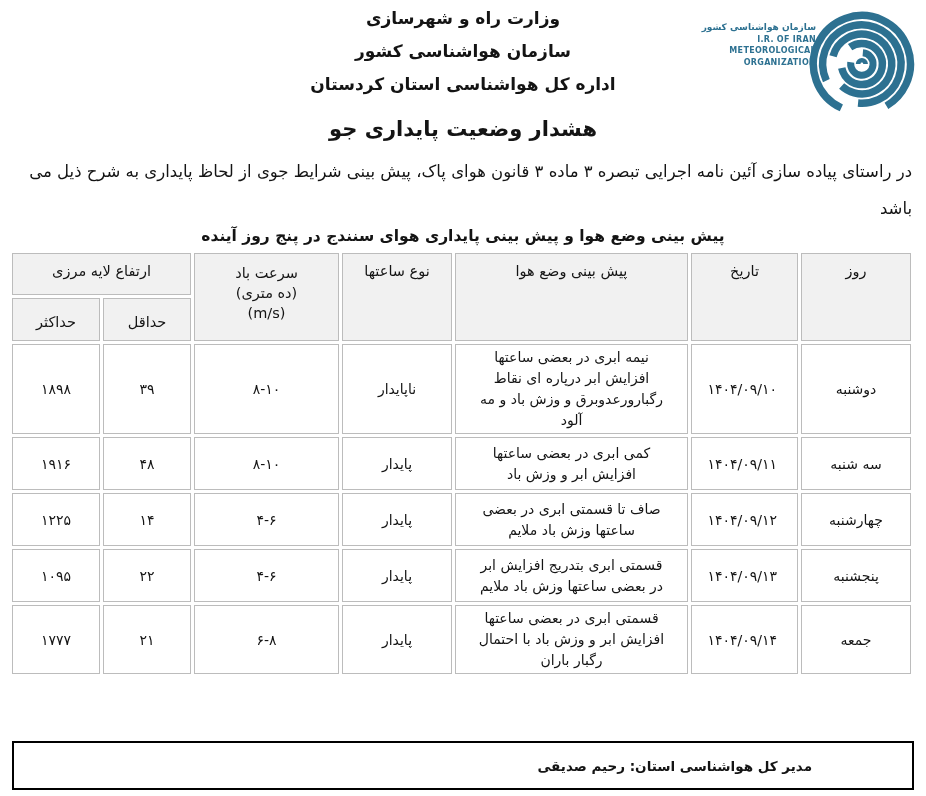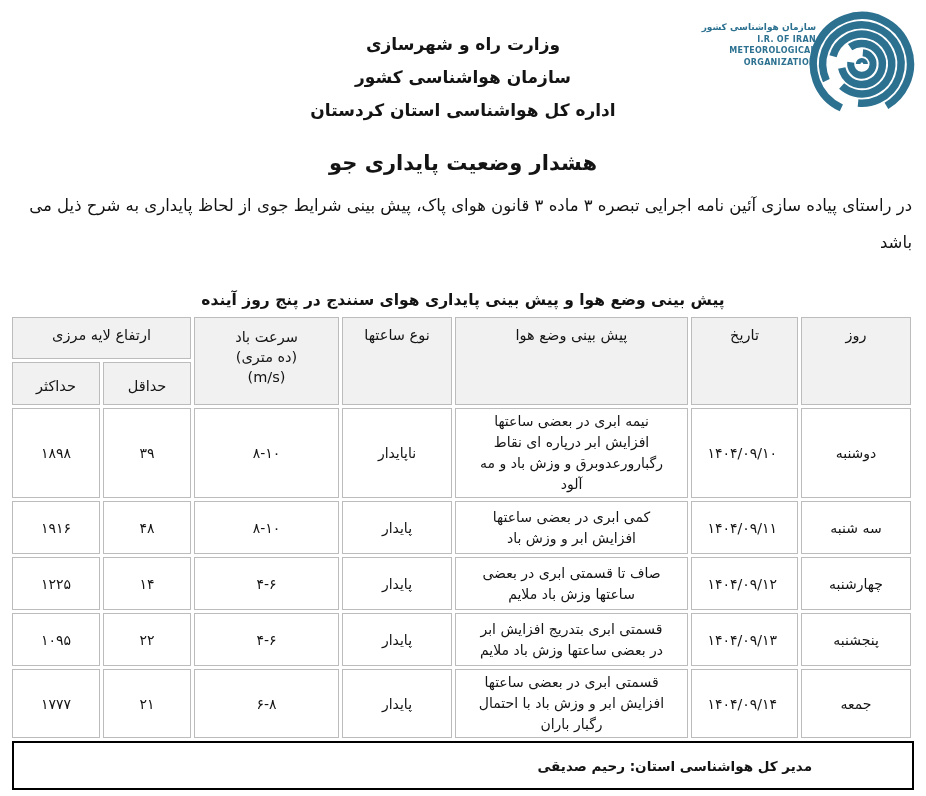--- a/index.html
+++ b/index.html
@@ -9,21 +9,21 @@
     height:796px;
     background:#ffffff;
     font-family:"DejaVu Sans", sans-serif;
     color:#141414;
     direction:rtl;
     overflow:hidden;
   }
 
   
   .org-lines {
-    padding-top:28px;
+    padding-top:2px;
     text-align:center;
     font-weight:bold;
     font-size:17px;
     line-height:33px;
   }
   .logo {
     position:absolute;
     top:4px;
     right:10px;
     width:190px;
@@ -47,33 +47,32 @@
     font-size:8px;
     line-height:11.5px;
     letter-spacing:0.3px;
     color:#2d7191;
     white-space:nowrap;
   }
   .logo-text .fa-line { font-size:9px; }
 
   
   .doc-title {
-    margin-top:24px;
+    margin-top:16px;
     text-align:center;
     font-size:21px;
     font-weight:bold;
   }
   .intro {
     margin:12px 14px 0 14px;
     font-size:16.5px;
     line-height:37px;
     text-align:right;
   }
   .table-title {
-    margin-top:30px;
     margin-bottom:5px;
     text-align:center;
     font-size:15.5px;
     font-weight:bold;
   }
 
   
   table.forecast {
     width:902px;
     margin:0 12px;

